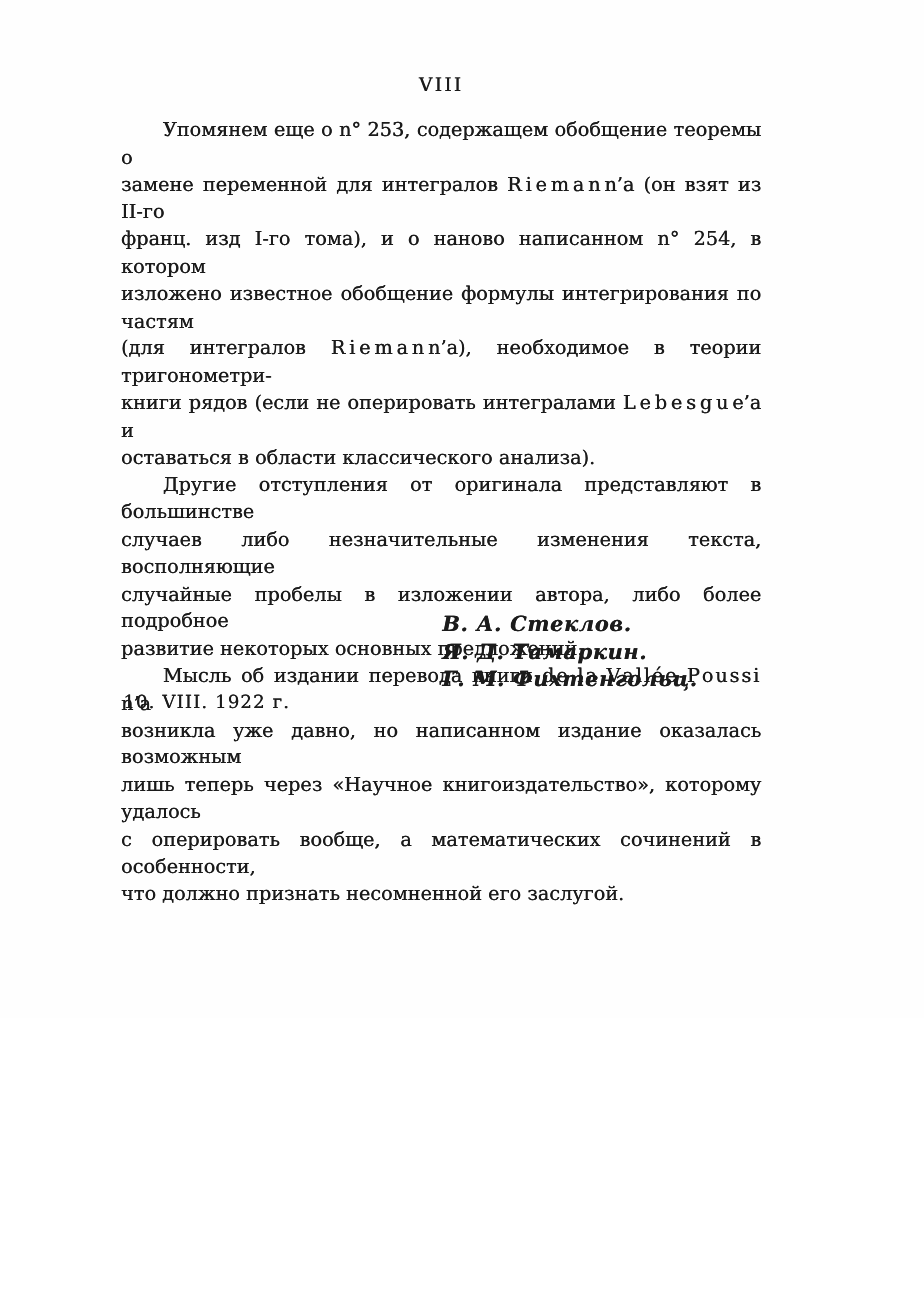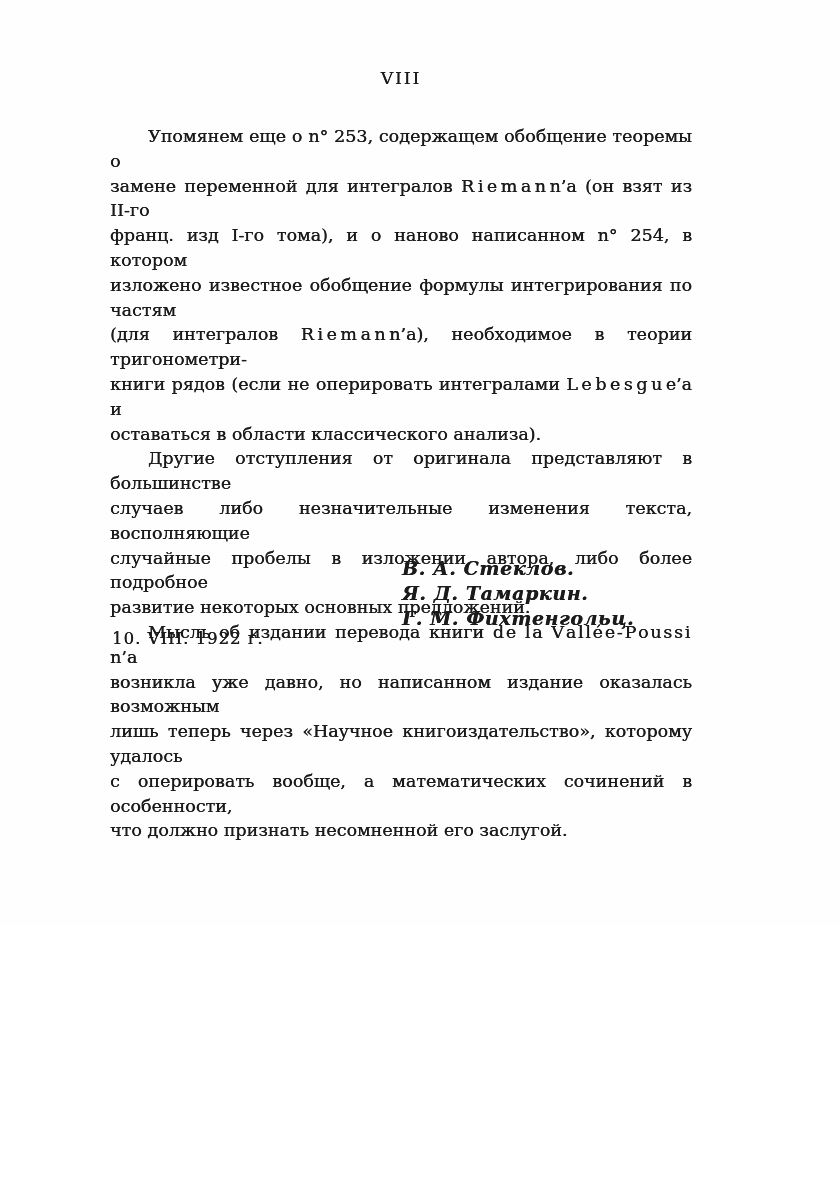--- a/index.html
+++ b/index.html
@@ -29,21 +29,20 @@
   }
   
   .text-block {
     position: absolute;
     top: 107px;
     left: 110px;
     width: 582px;
     font-size: 17.5px;
     line-height: 24.8px;
     text-shadow: 0.3px 0 0 currentColor;
-    margin-top: 17px;
   }
   .para { margin: 0; }
   .ln {
     text-align: justify;
     text-align-last: justify;
     white-space: normal;
   }
   .ln.last { text-align-last: left; }
   .ln.indent { text-indent: 38px; }
   

